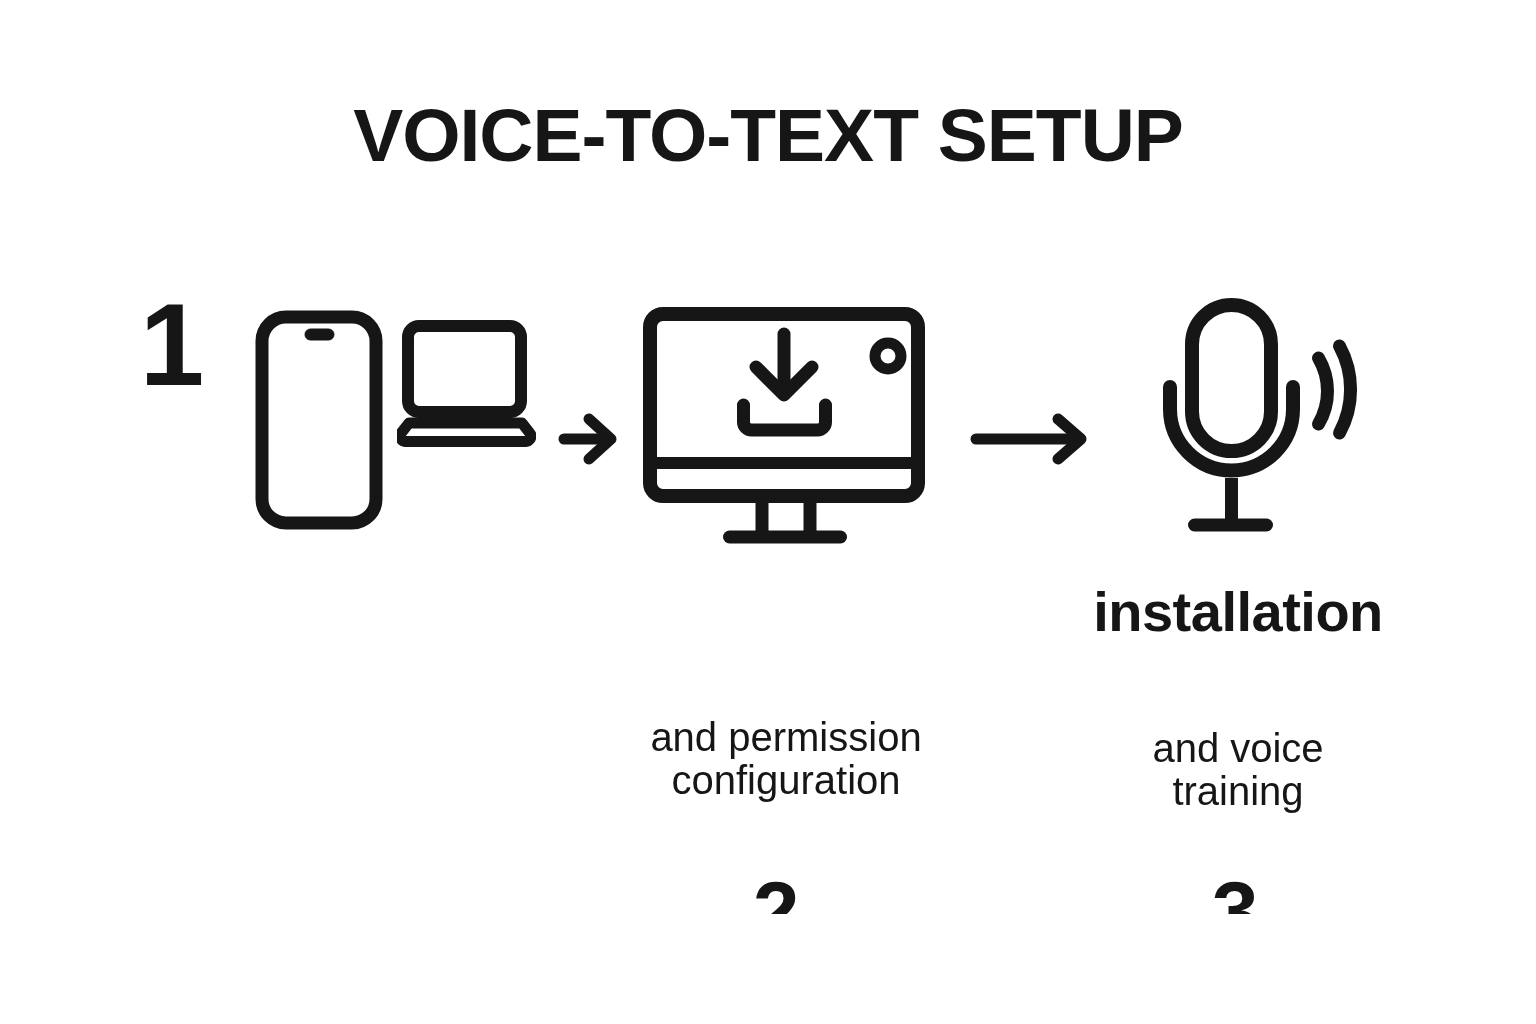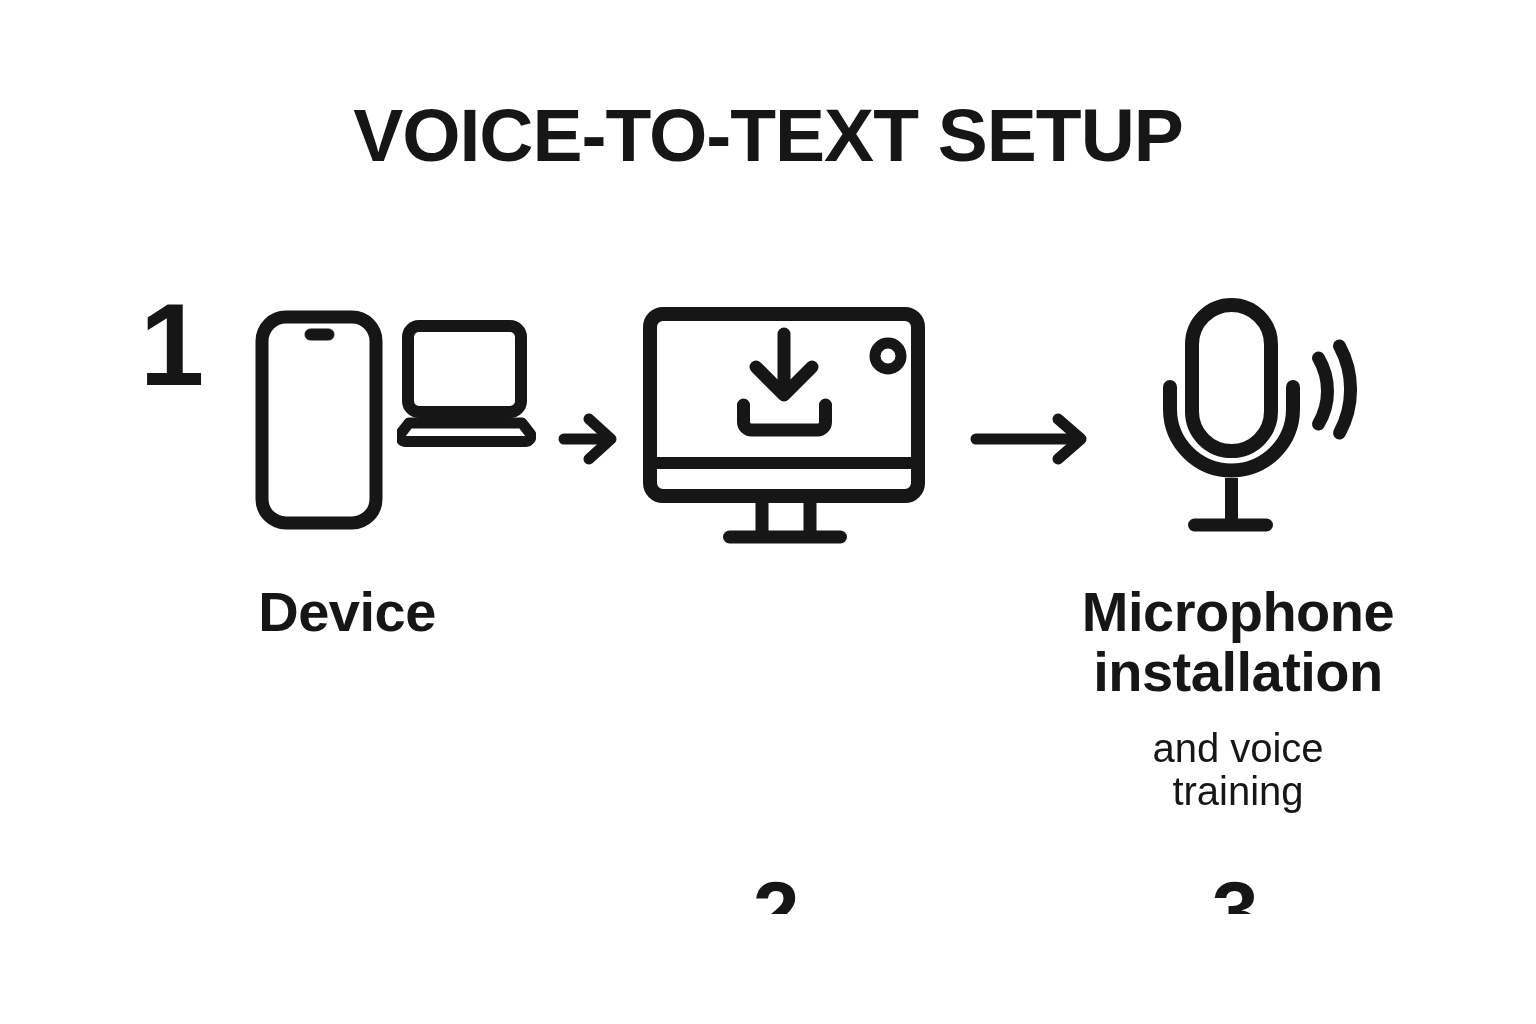--- a/index.html
+++ b/index.html
@@ -86,26 +86,28 @@
     <path d="M10 92 v22 a61.5 61.5 0 0 0 123 0 v-22" fill="none" stroke-width="14" stroke-linecap="round"></path>
     <line x1="71.5" y1="183" x2="71.5" y2="224" stroke-width="13"></line>
     <line x1="34.5" y1="230" x2="106.5" y2="230" stroke-width="13" stroke-linecap="round"></line>
     <g>
       <path d="M158.5 63 A65 65 0 0 1 158.5 129" fill="none" stroke-width="13" stroke-linecap="round"></path>
       <path d="M179.5 51 A91 91 0 0 1 179.5 138" fill="none" stroke-width="13" stroke-linecap="round"></path>
     </g>
   </svg>
 
   <div class="label l1">
-    <div>Device</div>
   </div>
 
+  <div class="sublabel s2">
+    <div>and permission</div>
+    <div>configuration</div>
+  </div>
 
   <div class="label l3">
-    <div>Microphone</div>
     <div>installation</div>
   </div>
   <div class="sublabel s3">
     <div>and voice</div>
     <div>training</div>
   </div>
 
   <div class="step-number n2">2</div>
   <div class="step-number n3">3</div>
 

